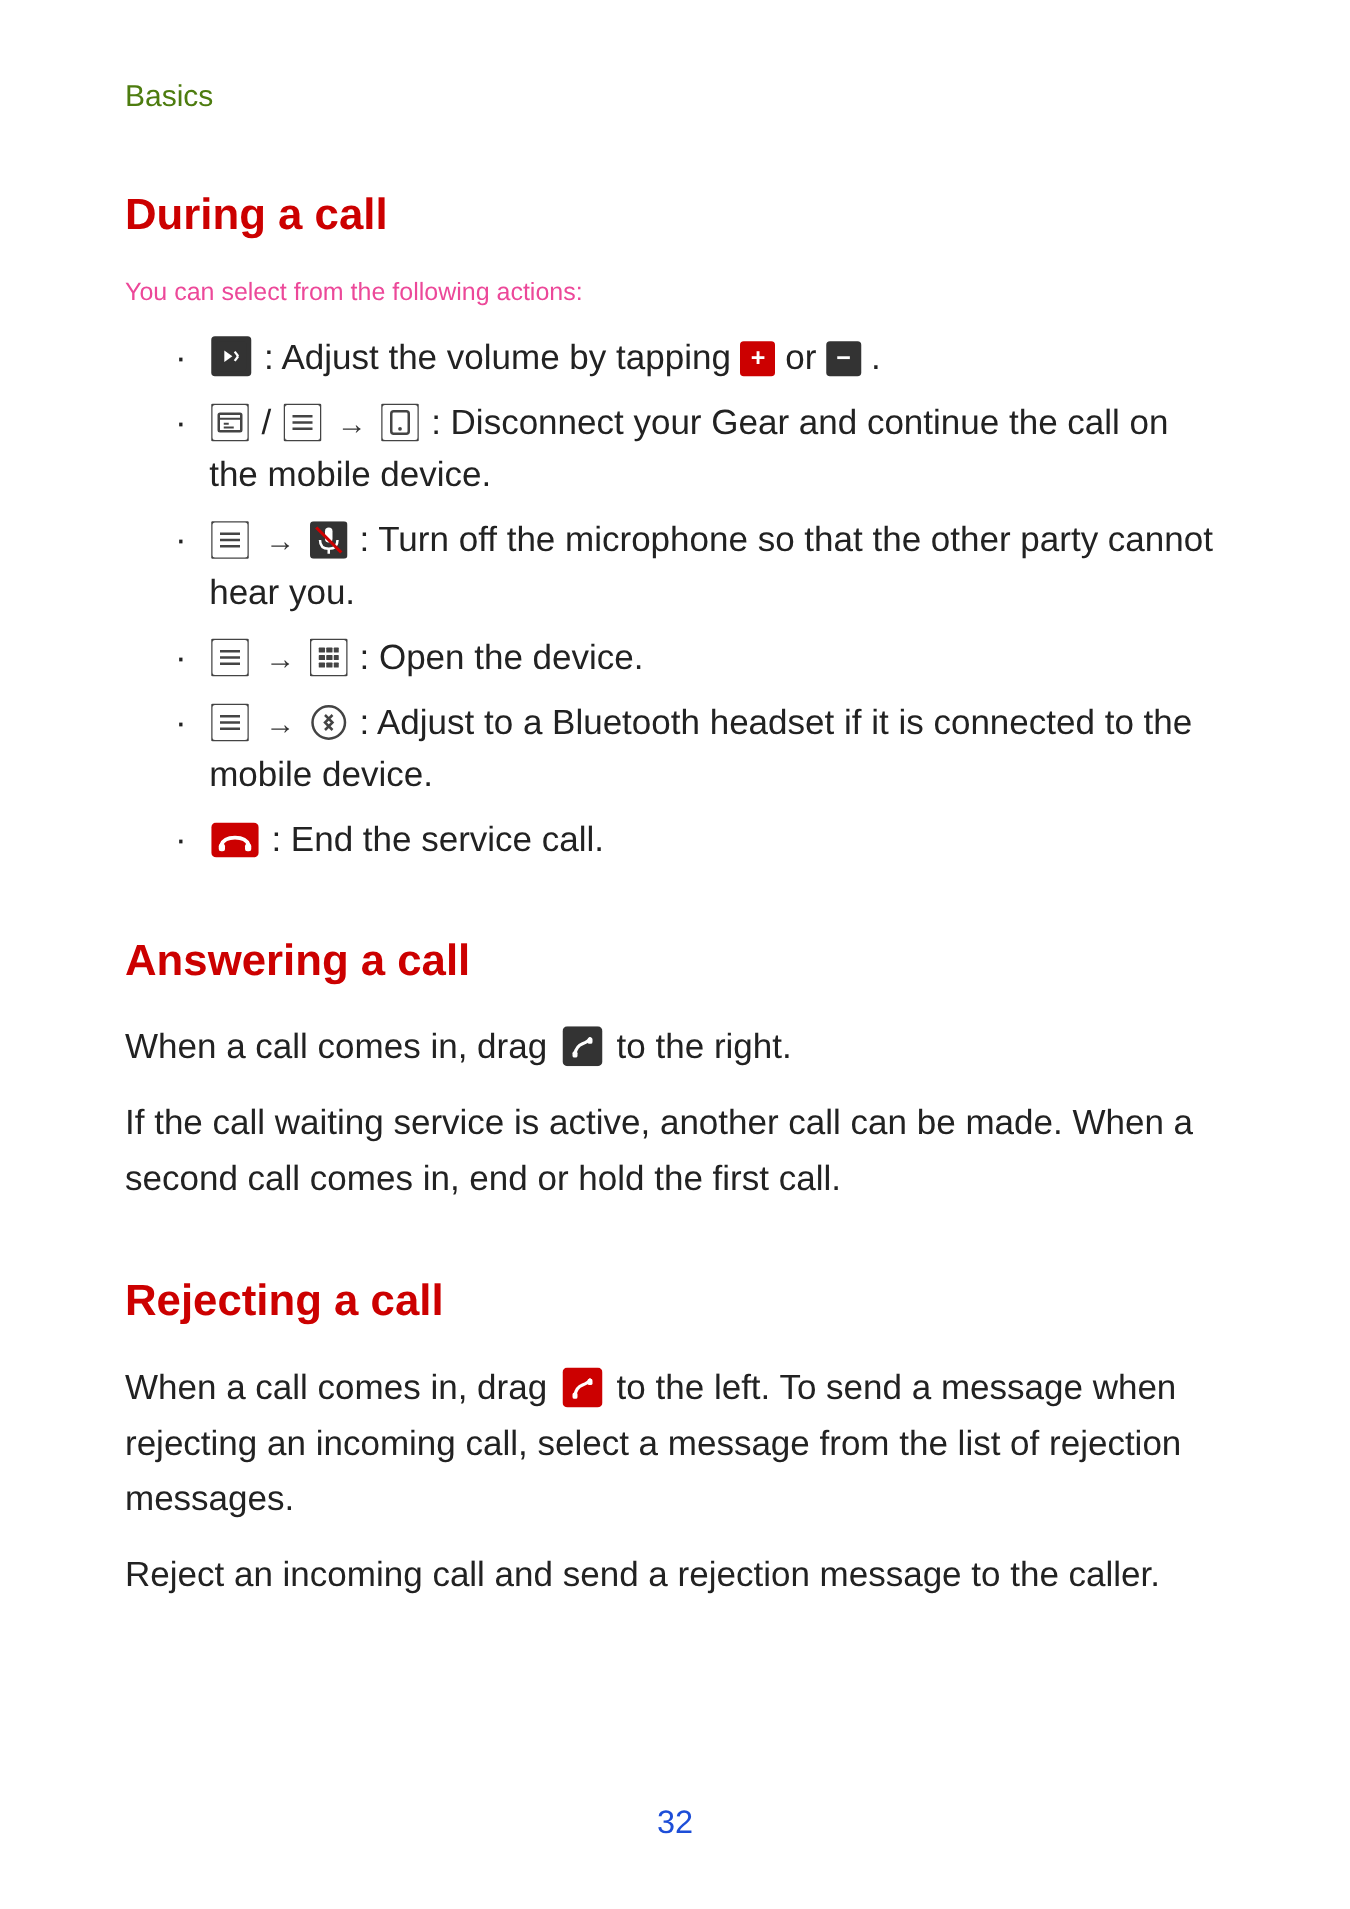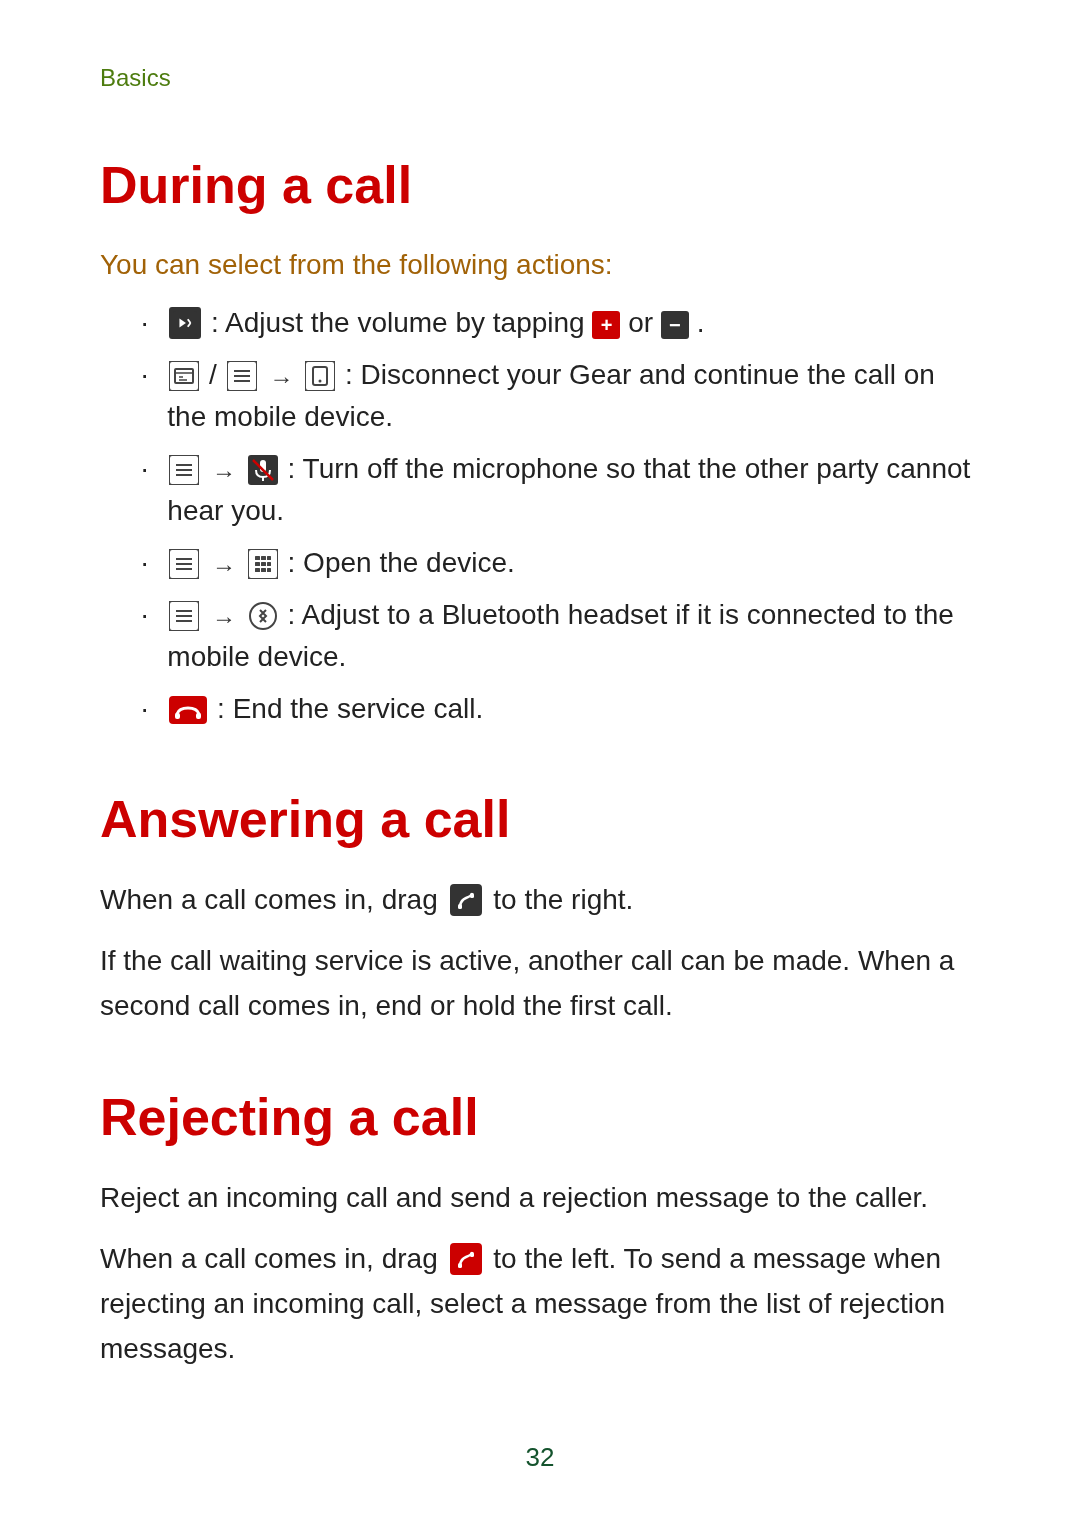--- a/index.html
+++ b/index.html
@@ -22,30 +22,30 @@
 
     .page-label {
       font-size: 24px;
       color: #4d7c0f;
       margin-bottom: 40px;
       display: block;
     }
 
     .section-title {
       color: #cc0000;
-      font-size: 52px;
+      font-size: 35px;
       font-weight: bold;
       margin-bottom: 20px;
       margin-top: 50px;
     }
 
     .intro-text {
-      font-size: 28px;
+      font-size: 20px;
       margin-bottom: 16px;
-      color: #a16207;
+      color: #ec4899;
     }
 
     .bullet-list {
       list-style: none;
       padding: 0;
       margin: 0 0 20px 0;
     }
 
     .bullet-list li {
       display: flex;
@@ -130,21 +130,21 @@
       margin-bottom: 16px;
       color: #222222;
     }
 
     .page-number {
       position: absolute;
       bottom: 50px;
       left: 50%;
       transform: translateX(-50%);
       font-size: 26px;
-      color: #14532d;
+      color: #1d4ed8;
     }
 
     
     svg.inline-svg {
       width: 30px;
       height: 30px;
       vertical-align: middle;
       margin: 0 2px;
       position: relative;
       top: -1px;
@@ -320,28 +320,28 @@
     </svg>
     <span>to the right.</span>
   </p>
 
   <p class="paragraph">If the call waiting service is active, another call can be made. When a second call comes in, end or hold the first call.</p>
 </div>
 
 <div class="section-divider">
   <h2 class="section-title">Rejecting a call</h2>
 
-  <p class="paragraph">Reject an incoming call and send a rejection message to the caller.</p>
-
   <p class="paragraph">
     <span>When a call comes in, drag</span>
     
     <svg style="width:32px;height:32px;vertical-align:middle;margin:0 4px;position:relative;top:-2px;" viewBox="0 0 32 32">
       <rect width="32" height="32" rx="4" fill="#cc0000"></rect>
       <path d="M10 22 Q11 16 16 14 Q21 12 22 10" stroke="white" stroke-width="2.5" fill="none" stroke-linecap="round"></path>
       <rect x="8" y="20" width="4" height="5" rx="1.5" fill="white"></rect>
       <rect x="20" y="9" width="4" height="5" rx="1.5" fill="white"></rect>
     </svg>
     <span>to the left. To send a message when rejecting an incoming call, select a message from the list of rejection messages.</span>
   </p>
+
+  <p class="paragraph">Reject an incoming call and send a rejection message to the caller.</p>
 </div>
 
 <div class="page-number">32</div>
 
 </body></html>

